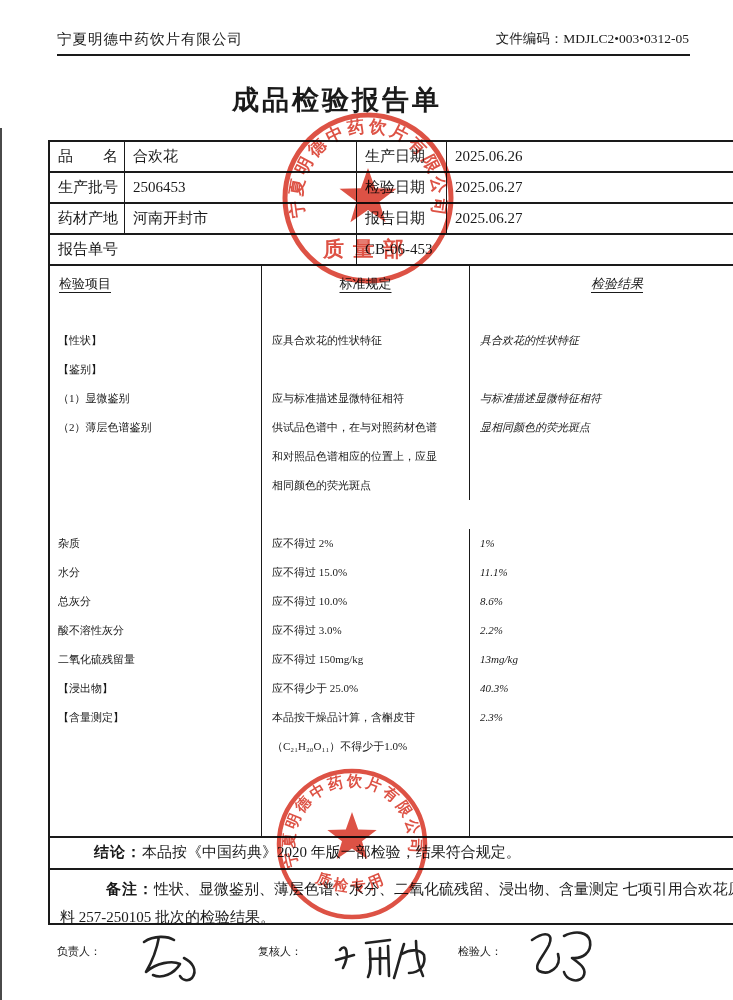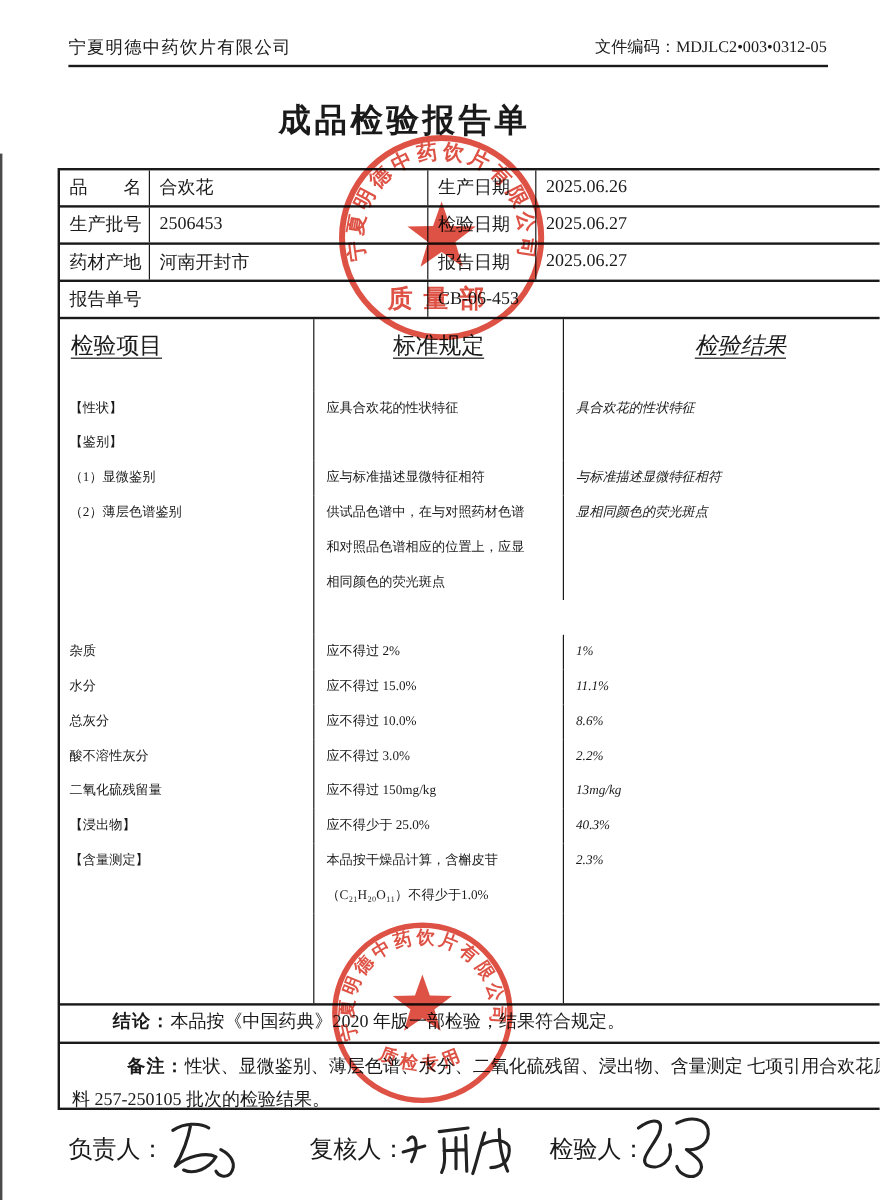--- a/index.html
+++ b/index.html
@@ -22,40 +22,40 @@
     box-sizing:border-box;border-bottom:2px solid #1a1a1a;}
   .info-row.last{grid-template-columns:307px 1fr;}
   .info-row>div{border-right:1.5px solid #1a1a1a;box-sizing:border-box;
     display:flex;align-items:center;padding:0 8px;font-size:15px;white-space:nowrap;}
   .info-row>div:last-child{border-right:none;}
   .lblsp{letter-spacing:0;}
   .cols{display:grid;grid-template-columns:212px 208px 1fr;}
   .cols>div{border-right:1.5px solid #1a1a1a;box-sizing:border-box;}
   .cols>div:last-child{border-right:none;font-style:italic;}
   .mhead{height:60px;}
-  .mhead>div{padding-top:9px;font-size:19px;}
+  .mhead>div{padding-top:9px;font-size:13px;}
   .mhead .h1{padding-left:9px;}
   .mhead .h2,.mhead .h3{text-align:center;}
   .mhead span{text-decoration:underline;text-underline-offset:4px;}
   .mrow .ln{line-height:29px;font-size:11px;white-space:nowrap;min-height:29px;}
   .mrow .c1{padding-left:8px;}
   .mrow .c2{padding-left:10px;}
   .mrow .c3{padding-left:10px;}
   .mfiller{height:75px;border-bottom:2px solid #1a1a1a;}
   .concl{height:32px;box-sizing:border-box;border-bottom:2px solid #1a1a1a;
     font-size:15px;line-height:29px;padding-left:44px;white-space:nowrap;}
   .concl b{letter-spacing:1px;}
   .remark{margin:0;padding:5px 10px 0 10px;font-size:15px;line-height:28px;text-indent:46px;}
   .remark b{letter-spacing:1px;}
   
   .stamp{position:absolute;mix-blend-mode:multiply;opacity:.88;}
   .stamp-top{left:280px;top:110px;}
   .stamp-bottom{left:274px;top:766px;}
   
-  .sig-label{position:absolute;font-size:20px;top:944px;}
+  .sig-label{position:absolute;font-size:11px;top:944px;}
   .sig-label.s1{left:57px;}
   .sig-label.s2{left:258px;}
   .sig-label.s3{left:458px;}
   .sig{position:absolute;}
   .sig path{stroke:#222;stroke-width:2.6;fill:none;stroke-linecap:round;stroke-linejoin:round;}
   .sig.g1{left:122px;top:930px;}
   .sig.g2{left:330px;top:928px;}
   .sig.g3{left:520px;top:924px;}
 </style>
 </head>

